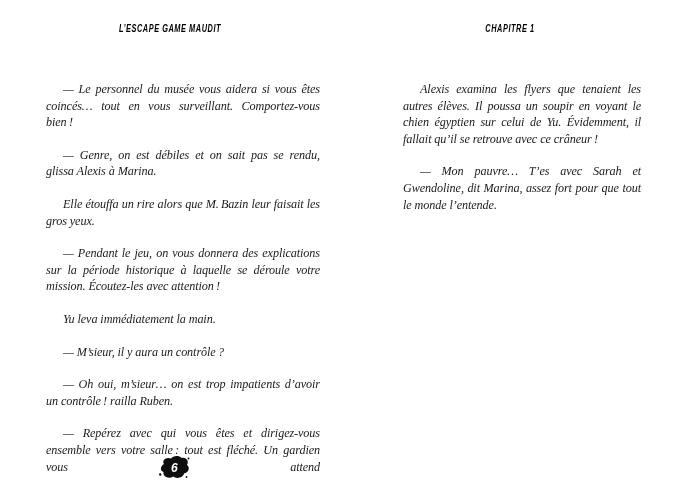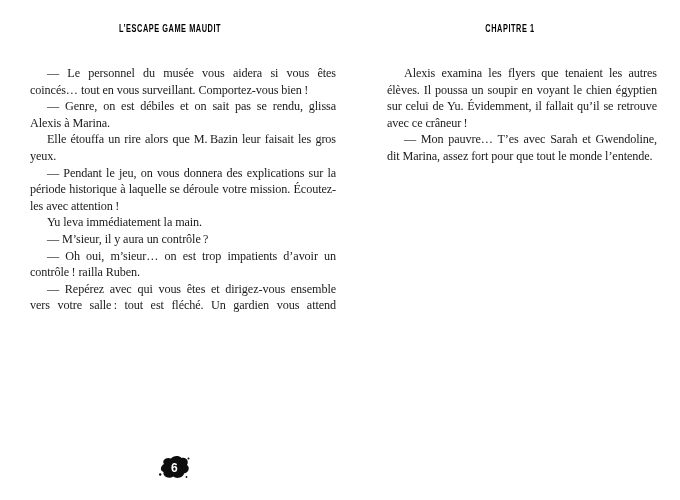--- a/index.html
+++ b/index.html
@@ -8,20 +8,21 @@
     background: #ffffff;
   }
   .spread {
     position: relative;
     width: 680px;
     height: 500px;
     background: #ffffff;
     overflow: hidden;
     font-family: "Liberation Serif", serif;
     color: #1a1a1a;
+    font-style: italic;
   }
   .page {
     position: absolute;
     top: 0;
     width: 340px;
     height: 500px;
   }
   .page-left  { left: 0; }
   .page-right { left: 340px; }
 
@@ -44,21 +45,21 @@
     position: absolute;
     top: 65px;
     font-size: 12.2px;
     line-height: 16.6px;
     text-align: justify;
     letter-spacing: -0.1px;
   }
   .text-col-left  { left: 30px; width: 306px; }
   .text-col-right { left: 47px; width: 270px; }
 
-  .text-col p { margin: 0; text-indent: 17px; }
+  .text-col p { margin: 16px; text-indent: 17px; }
   .text-col p.no-indent { text-indent: 0; }
   .text-col p.justify-last { text-align-last: justify; }
 
   .folio {
     position: absolute;
     left: 157px;
     top: 454px;
     width: 34px;
     height: 26px;
   }

